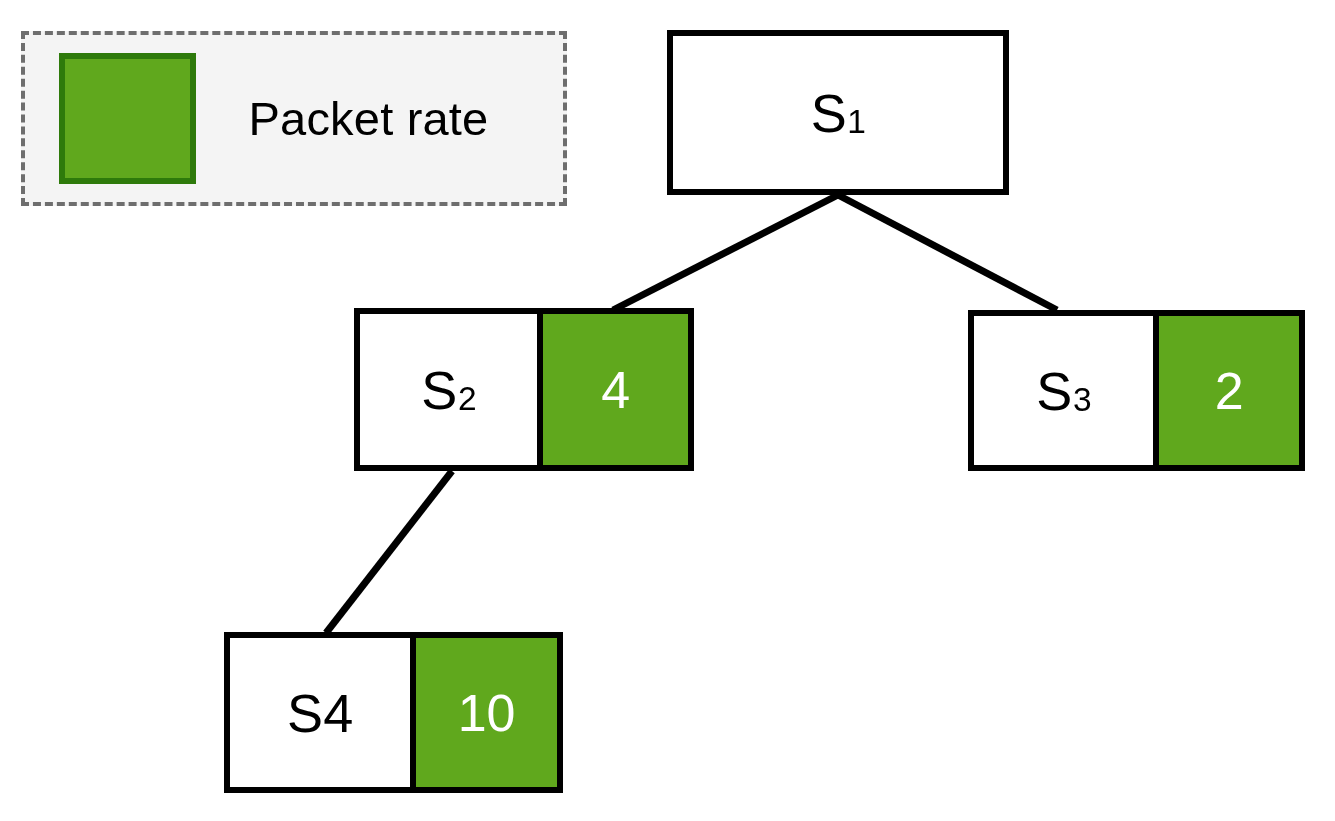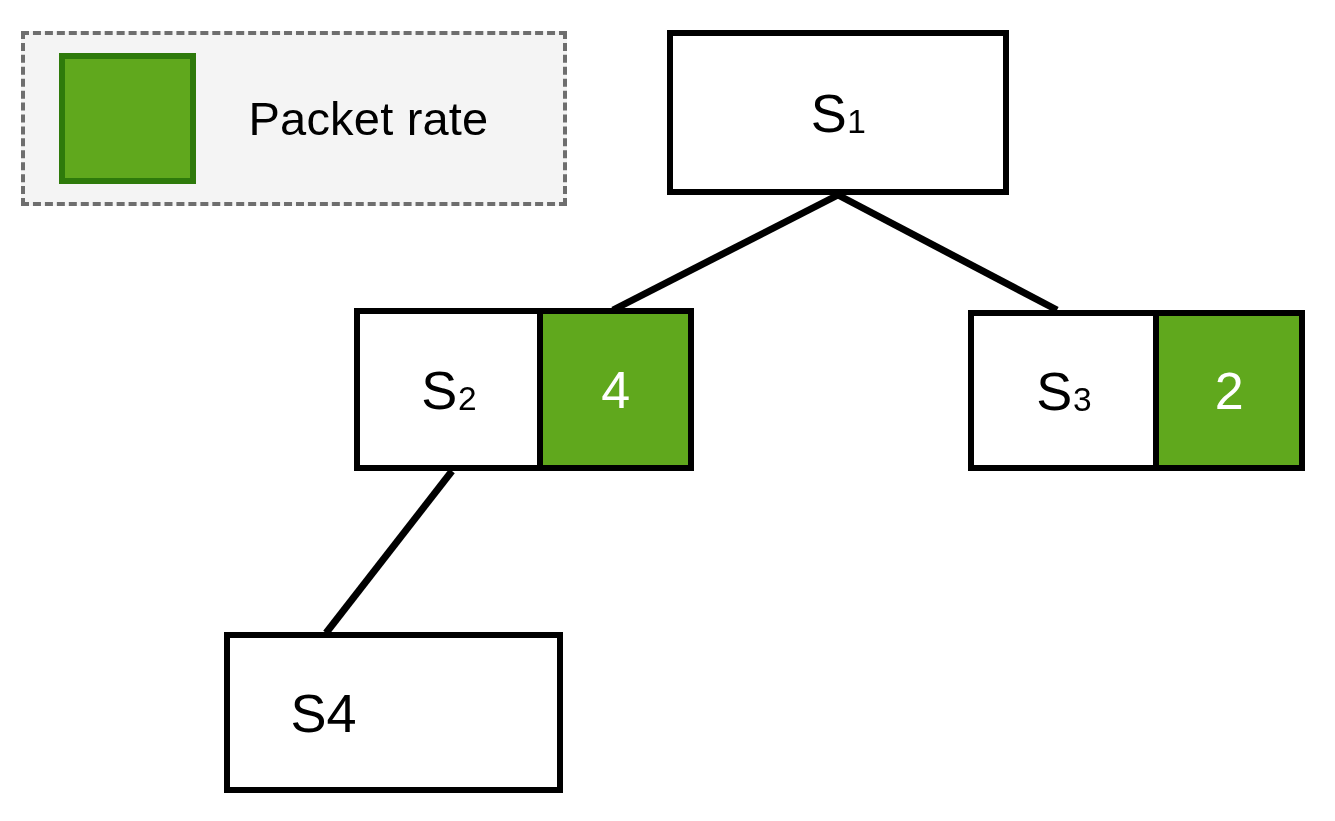--- a/index.html
+++ b/index.html
@@ -147,15 +147,16 @@
         <span class="sub">3</span>
       </div>
     <div class="cell-value">2</div>
   </div>
 
   <div class="node" id="node-s4">
     <div class="cell-name">
         <span>S</span>
         <span class="plain">4</span>
       </div>
+    <div class="cell-value">10</div>
   </div>
 
 </div>
 
 </body></html>

